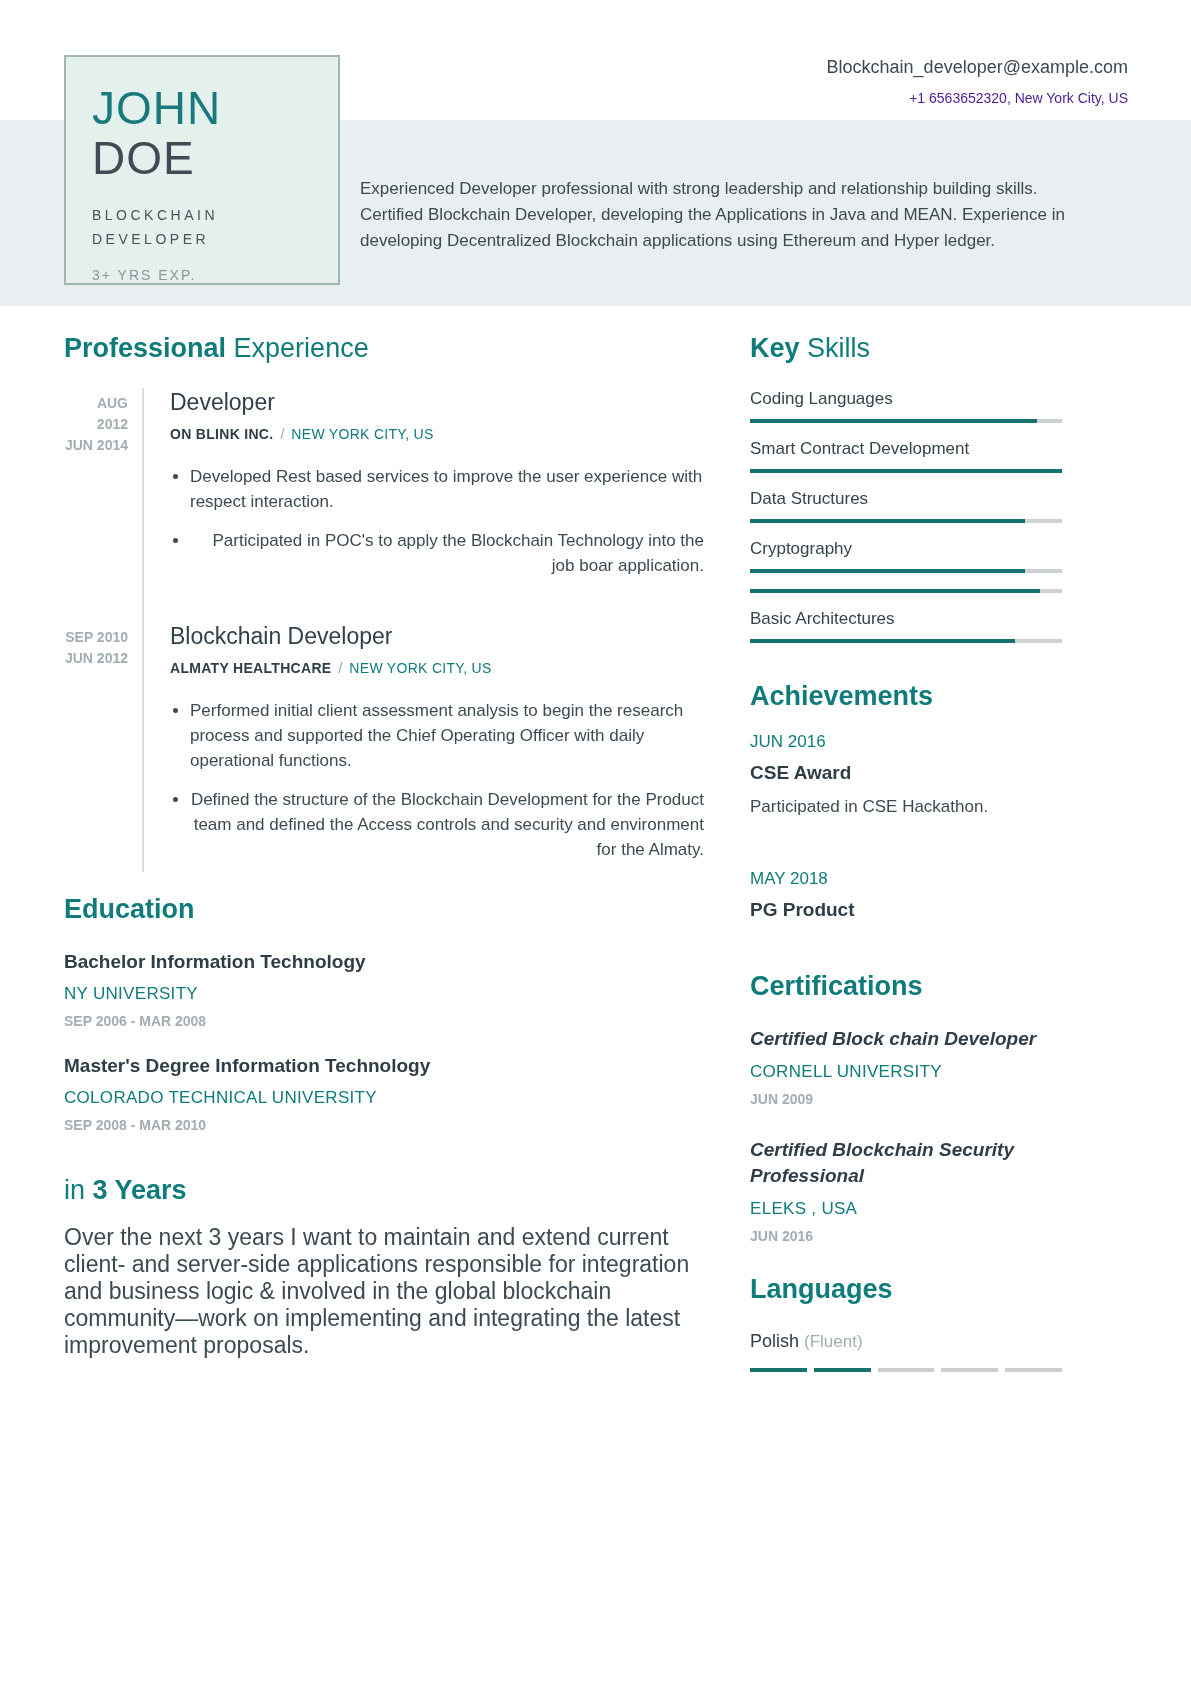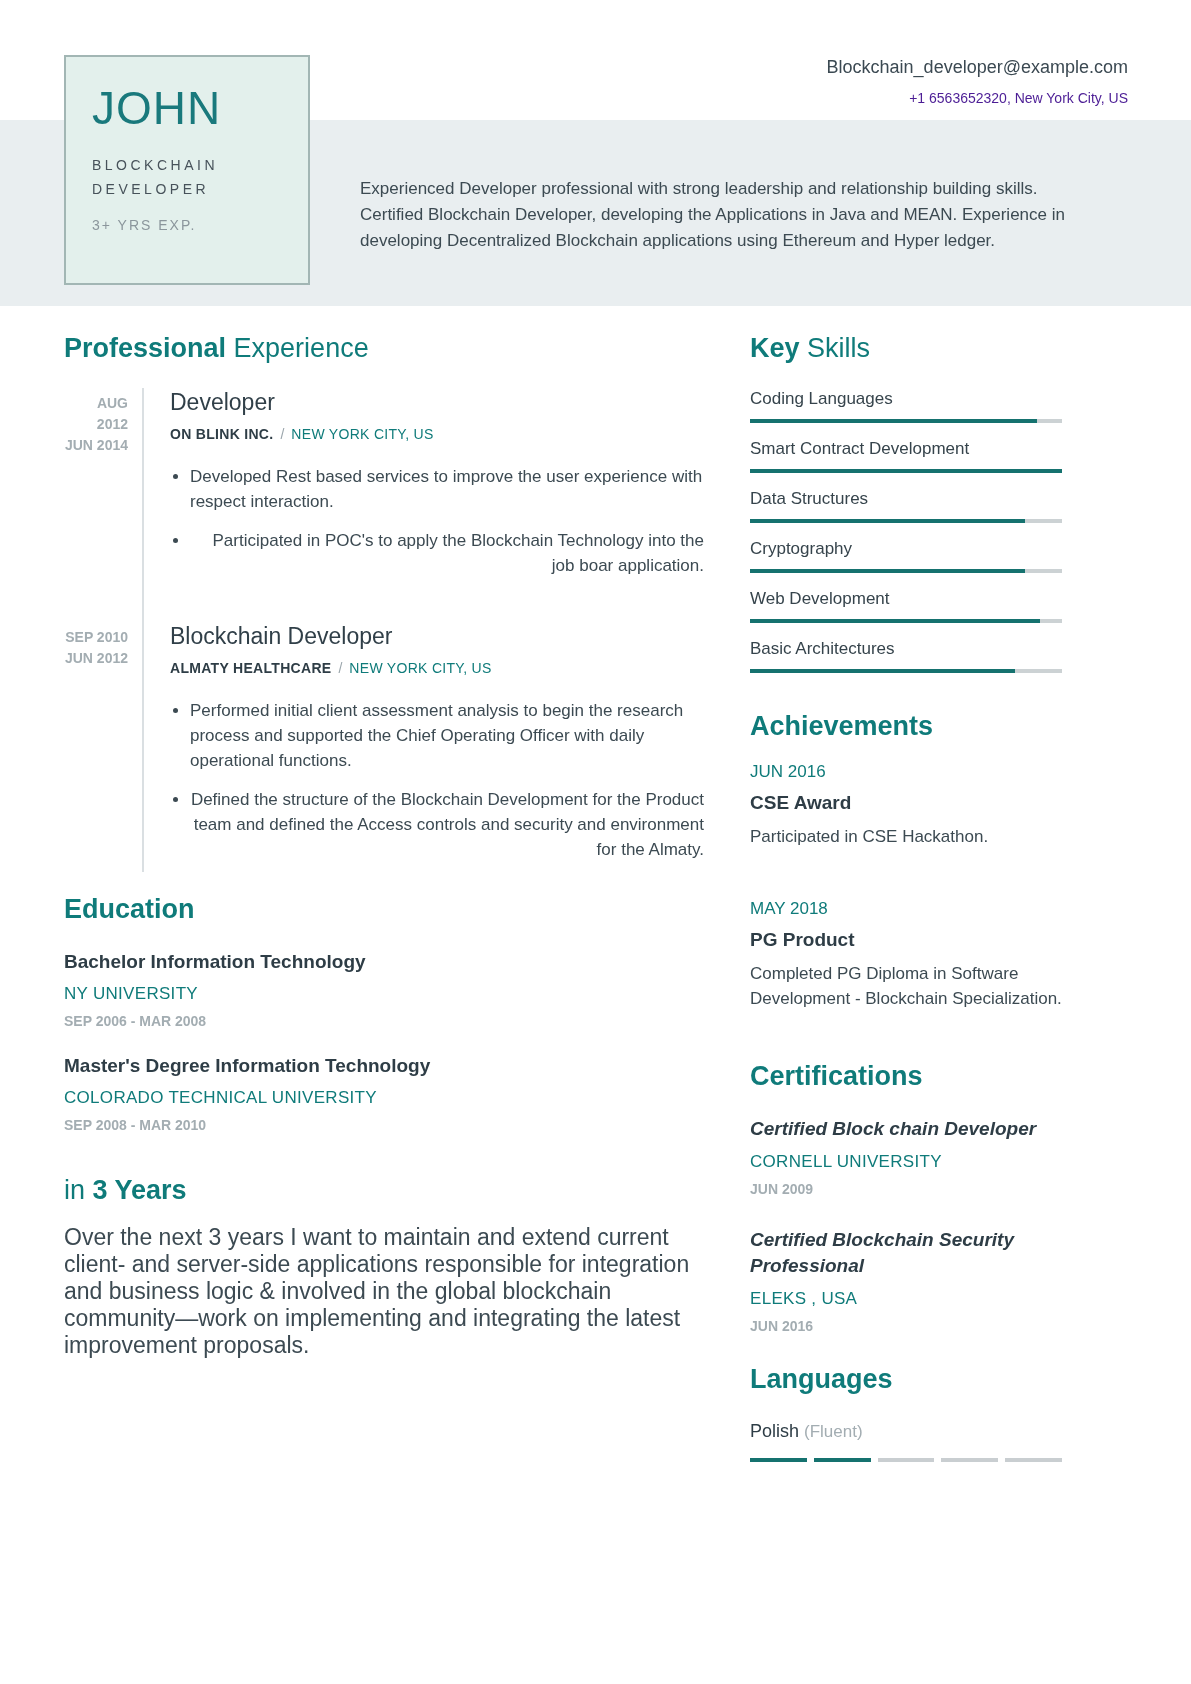--- a/index.html
+++ b/index.html
@@ -20,21 +20,21 @@
   }
   .contact {
     position: absolute; top: 57px; right: 63px;
     text-align: right;
   }
   .contact .email { font-size: 18px; color: #3b4952; margin-bottom: 12px; }
   .contact .phone { font-size: 14px; color: #4c1d95; }
 
   .namebox {
     position: absolute; left: 64px; top: 55px;
-    width: 246px; height: 230px;
+    width: 276px; height: 230px;
     background: #e3f0ec;
     border: 2px solid #a2b6b4;
     padding: 26px 20px 0 26px;
   }
   .namebox .first { font-size: 46px; line-height: 50px; color: #19797c; letter-spacing: 1px; }
   .namebox .last  { font-size: 46px; line-height: 50px; color: #3f4a52; letter-spacing: 1px; }
   .namebox .jobtitle { margin-top: 20px; font-size: 14px; line-height: 24px; letter-spacing: 3.5px; color: #47525a; }
   .namebox .exp { margin-top: 16px; font-size: 14px; letter-spacing: 2px; color: #8b969c; }
 
   .summary {
@@ -125,20 +125,21 @@
 
   <div class="band"></div>
 
   <div class="contact">
     <div class="email">Blockchain_developer@example.com</div>
     <div class="phone">+1 6563652320, New York City, US</div>
   </div>
 
   <div class="namebox">
     <div class="first">JOHN</div>
+    <div class="last">DOE</div>
     <div class="jobtitle">
       <div>BLOCKCHAIN</div>
       <div>DEVELOPER</div>
     </div>
     <div class="exp">3+ YRS EXP.</div>
   </div>
 
   <p class="summary">Experienced Developer professional with strong leadership and relationship building skills. Certified Blockchain Developer, developing the Applications in Java and MEAN. Experience in developing Decentralized Blockchain applications using Ethereum and Hyper ledger.</p>
 
   <div class="left-col">
@@ -226,21 +227,20 @@
             <div class="skill-fill" style="width: 88%;"></div>
           </div>
       </div>
       <div class="skill">
         <div class="skill-name">Cryptography</div>
         <div class="skill-bar">
             <div class="skill-fill" style="width: 88%;"></div>
           </div>
       </div>
       <div class="skill">
-        <div class="skill-name">Web Development</div>
         <div class="skill-bar">
             <div class="skill-fill" style="width: 93%;"></div>
           </div>
       </div>
       <div class="skill">
         <div class="skill-name">Basic Architectures</div>
         <div class="skill-bar">
             <div class="skill-fill" style="width: 85%;"></div>
           </div>
       </div>
@@ -250,21 +250,20 @@
 
     <div class="ach-list">
       <div class="ach-item">
         <div class="ach-date">JUN 2016</div>
         <div class="ach-name">CSE Award</div>
         <div class="ach-desc">Participated in CSE Hackathon.</div>
       </div>
       <div class="ach-item">
         <div class="ach-date">MAY 2018</div>
         <div class="ach-name">PG Product</div>
-        <div class="ach-desc">Completed PG Diploma in Software Development - Blockchain Specialization.</div>
       </div>
     </div>
 
     <h2 class="section solid cert-title">Certifications</h2>
 
     <div class="cert-list">
       <div class="cert-item">
         <div class="cert-name">Certified Block chain Developer</div>
         <div class="cert-issuer">CORNELL UNIVERSITY</div>
         <div class="cert-date">JUN 2009</div>

